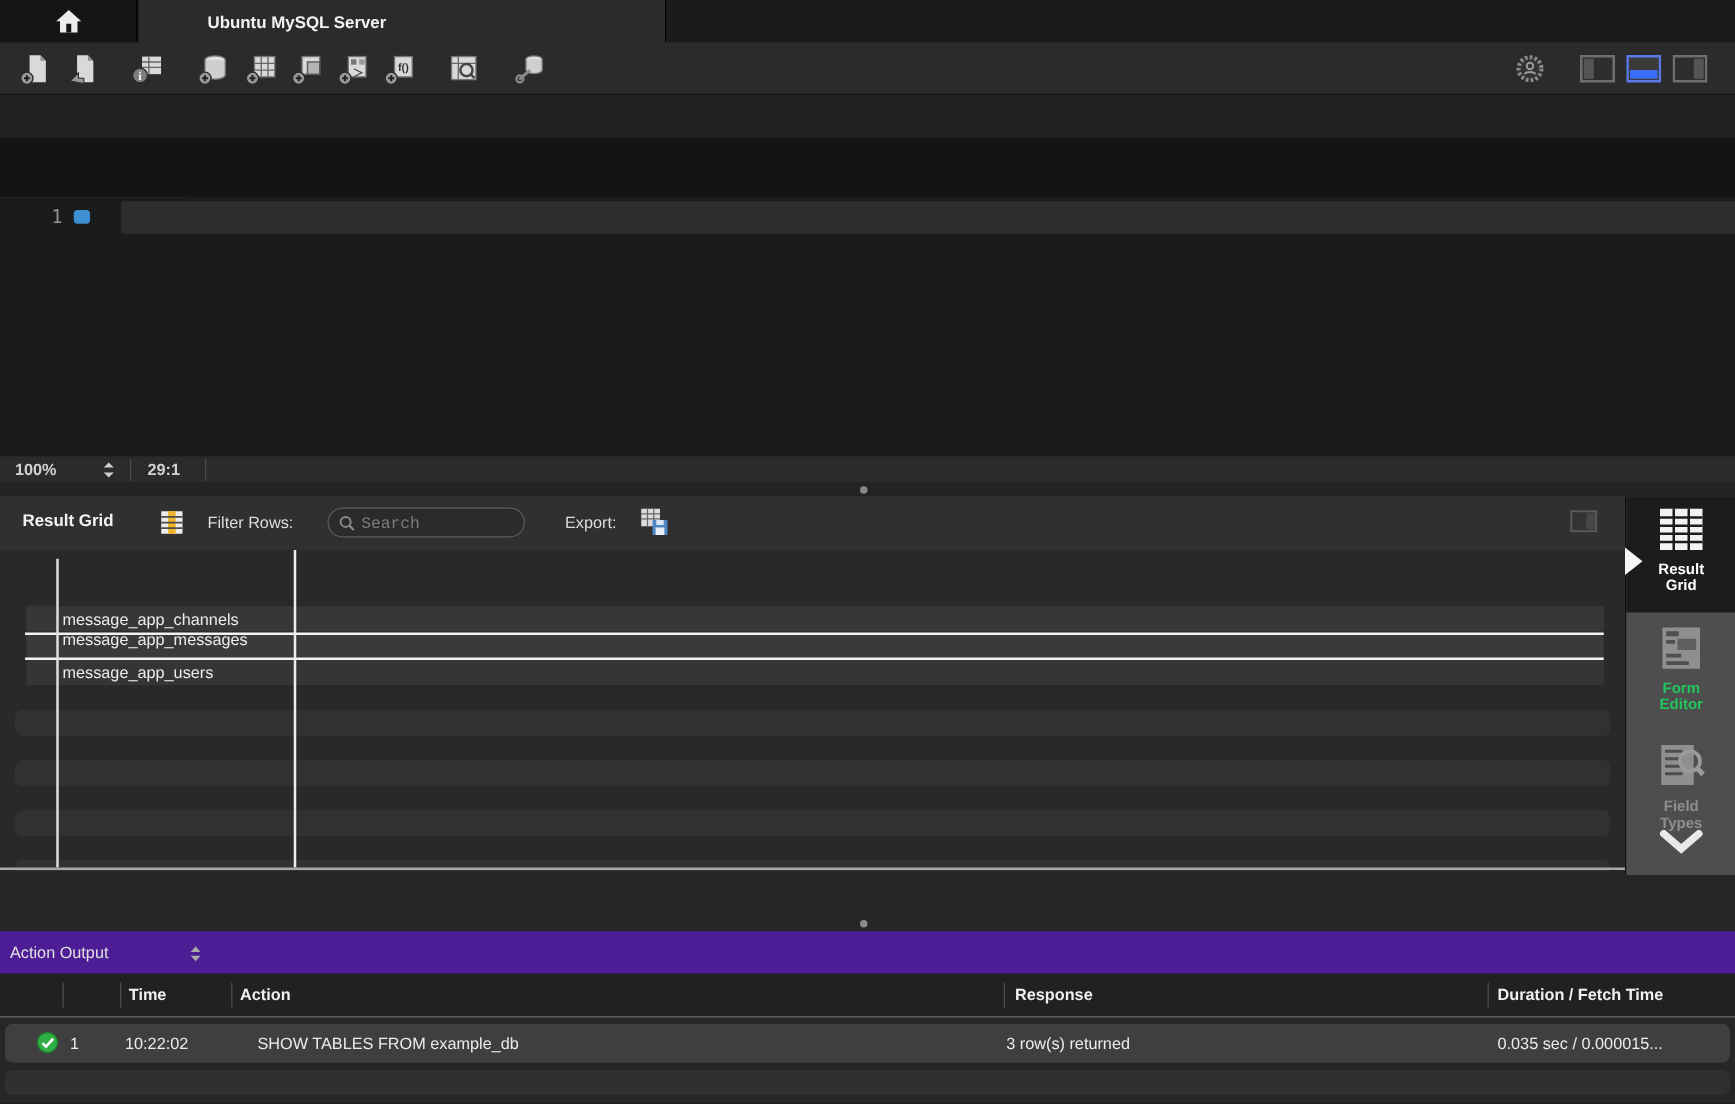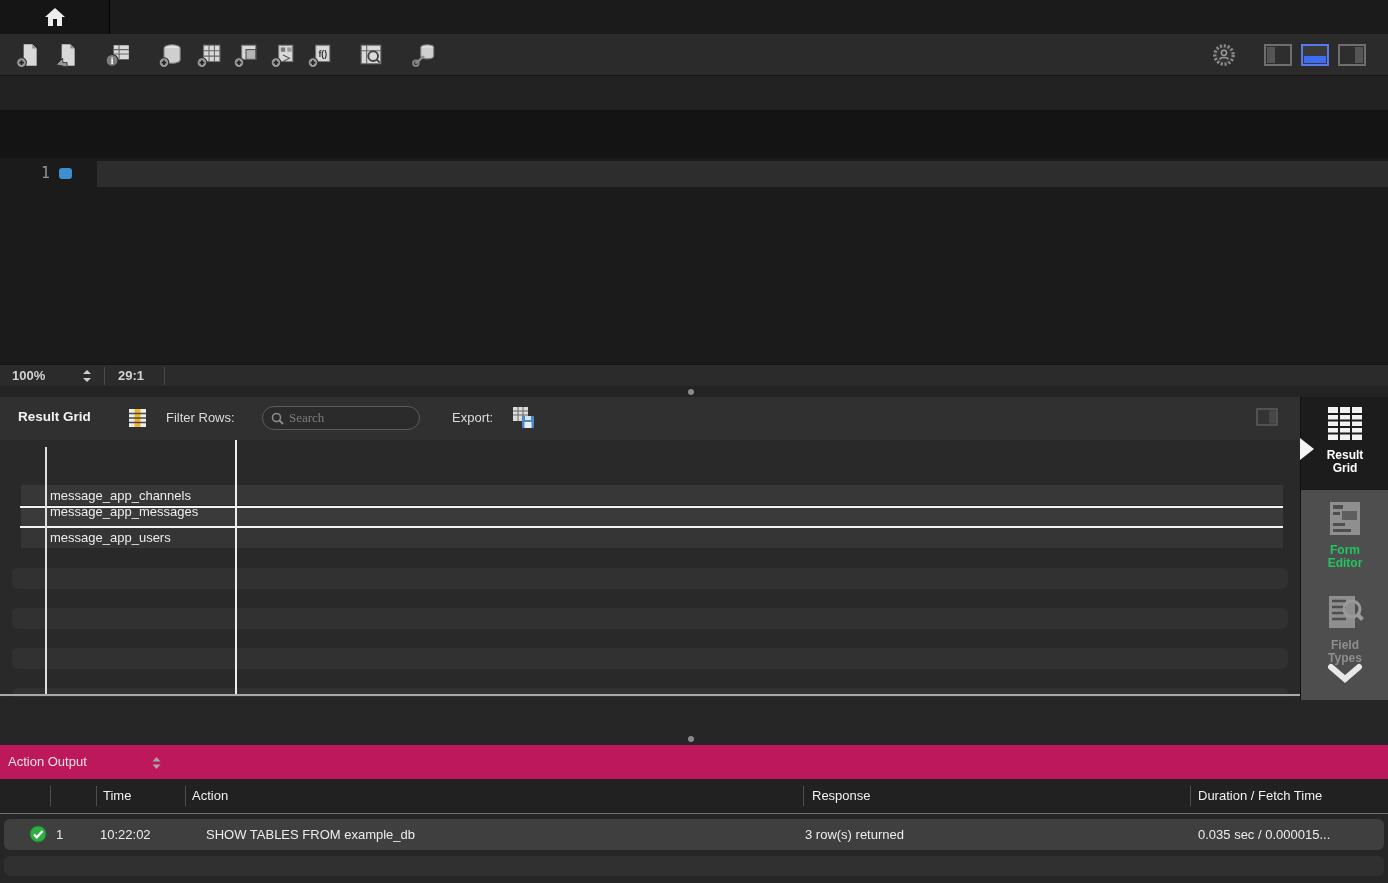--- a/index.html
+++ b/index.html
@@ -66,21 +66,21 @@
   .split-dot { position:absolute; width:6px; height:6px; border-radius:50%; background:#8a8a8a; }
 
   
   .result-toolbar { left:0; top:397px; width:1300px; height:43px; background:#303030; }
   .rg-title { position:absolute; left:18px; top:12px; font-weight:bold; font-size:13.5px; color:#f2f2f2; }
   .filter-label { position:absolute; left:166px; top:13px; color:#dcdcdc; }
   .search-box { position:absolute; left:262px; top:9px; width:158px; height:24px;
     border:1px solid #5c5c5c; border-radius:12px; background:#2b2b2b;
     display:flex; align-items:center; padding:0 8px; gap:5px; }
   .search-box input { background:transparent; border:none; outline:none; width:110px;
-    color:#3b82f6; font-size:13px; font-family:Liberation Serif, serif; }
+    color:#3b82f6; font-size:13px; font-family:Liberation Mono, monospace; }
   .search-box input::placeholder { color:#7c7c7c; }
   .export-label { position:absolute; left:452px; top:13px; color:#dcdcdc; }
 
   
   .grid { left:0; top:440px; width:1300px; height:257px; background:#292929; overflow:hidden; }
   .grid-header { position:absolute; left:0; top:0; width:1300px; height:41px; background:#2c2c2c;
     border-bottom:1.5px solid #cfcfcf; }
   .grid-header-label { position:absolute; left:46px; top:13px; font-weight:bold; color:#eaeaea; }
   .vline45 { position:absolute; left:45px; top:7px; width:1.5px; height:247px; background:#dedede; }
   .vline235 { position:absolute; left:235px; top:0; width:1.5px; height:254px; background:#ededed; }
@@ -105,41 +105,44 @@
   .sidebar { left:1300px; top:397px; width:88px; height:303px; background:#4e4e4e;
     border-left:1px solid #111; }
   .sidebar-active { position:absolute; left:0; top:0; width:88px; height:93px; background:#1c1c1c; }
   .side-item { position:absolute; left:0; width:88px; text-align:center; }
   .side-label { width:60px; margin:3px auto 0; font-size:12px; font-weight:bold; line-height:13px; }
   .side-arrow { position:absolute; left:1300px; top:438px; width:0; height:0;
     border-top:11px solid transparent; border-bottom:11px solid transparent;
     border-left:14px solid #f5f5f5; }
 
   
-  .action-bar { left:0; top:745px; width:1388px; height:34px; background:#be185d; }
+  .action-bar { left:0; top:745px; width:1388px; height:34px; background:#4c1d95; }
   .action-title { position:absolute; left:8px; top:9px; color:#e2e2e2; }
   .action-header { left:0; top:779px; width:1388px; height:35px; background:#212121;
     border-bottom:1px solid #6e6e6e; }
-  .ah-label { position:absolute; top:9px; font-weight:normal; color:#f0f0f0; }
+  .ah-label { position:absolute; top:9px; font-weight:bold; color:#f0f0f0; }
   .ah-sep { position:absolute; top:7px; width:1px; height:20px; background:#4e4e4e; }
   .action-row { left:4px; top:819px; width:1380px; height:31px; background:#3f3f3f; border-radius:6px; }
   .ar-text { position:absolute; top:8px; color:#ececec; }
   .action-stripe { left:4px; top:856px; width:1380px; height:20px; background:#303030; border-radius:6px; }
 </style>
 </head>
 <body>
 
 <div id="app">
 
   <div class="abs top-tabbar">
     <div class="abs home-tab">
       <svg width="24" height="22" viewBox="0 0 24 22">
         <path d="M12 2l10 9h-3v9H5v-9H2z" fill="#ededed"></path>
         <rect x="10" y="13" width="4" height="7" fill="#151515"></rect>
       </svg>
+    </div>
+    <div class="abs conn-tab">
+      <span>Ubuntu MySQL Server</span>
     </div>
   </div>
 
   <div class="abs main-toolbar">
     <svg class="ticon" style="left:15px" viewBox="0 0 24 24">
       <path d="M8 2h8l4 4v16H8z" fill="#d9d9d9"></path>
         <path d="M16 2l4 4h-4z" fill="#8f8f8f"></path>
       <circle cx="6" cy="19" r="4.5" fill="#9a9a9a" stroke="#2b2b2b"></circle>
         <path d="M3.8 19h4.4M6 16.8v4.4" stroke="#222" stroke-width="1.6"></path>
     </svg>

